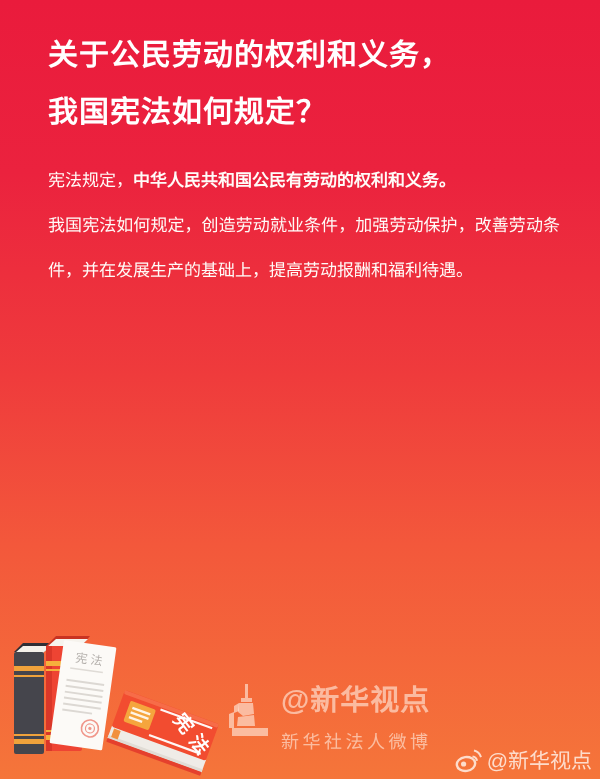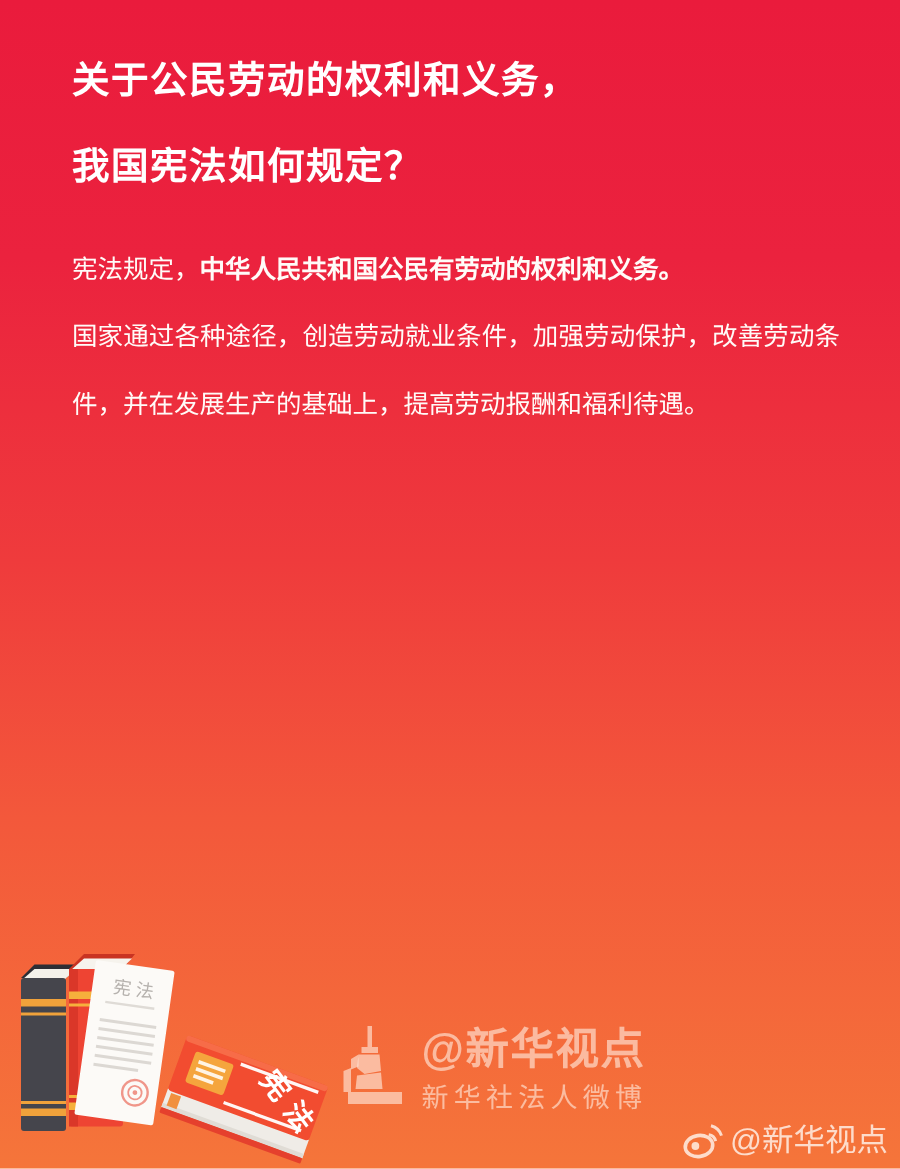--- a/index.html
+++ b/index.html
@@ -7,21 +7,21 @@
     position:relative;
     width:600px;height:779px;
     overflow:hidden;
     background:linear-gradient(180deg,#EA1B3C 0%,#EB223E 22%,#EF3B3C 48%,#F3583B 70%,#F5753A 100%);
     font-family:"Liberation Sans",sans-serif;
   }
   .title{
     position:absolute;left:48px;top:26px;right:28px;
     margin:0;
     color:#FFFFFF;
-    font-size:25px;line-height:57px;font-weight:700;
+    font-size:30px;line-height:57px;font-weight:700;
     letter-spacing:1px;
   }
   .title .tl{display:block;}
   .body-text{
     position:absolute;left:48px;top:158px;width:512px;
     color:#FFFBF8;
     font-family:"DejaVu Serif","Liberation Serif",serif;
     font-size:17px;line-height:45px;
     text-align:justify;text-align-last:left;
   }
@@ -31,42 +31,42 @@
   .center-watermark{
     position:absolute;left:224px;top:684px;
     display:flex;align-items:flex-start;gap:9px;
     color:rgba(255,235,222,0.62);
   }
   .cw-text{display:flex;flex-direction:column;}
   .cw-account{
     font-size:29px;font-weight:700;line-height:32px;letter-spacing:1px;
   }
   .cw-desc{
-    font-size:18px;line-height:24px;letter-spacing:3.5px;margin-top:4px;
+    font-size:18px;line-height:24px;letter-spacing:3.5px;margin-top:14px;
   }
   .corner-watermark{
     position:absolute;right:8px;bottom:6px;
     display:flex;align-items:center;gap:5px;
     color:rgba(255,246,240,0.8);
   }
   .corner-account{font-size:21px;line-height:24px;}
 </style>
 </head>
 <body>
 
 <div class="poster">
 
   <h1 class="title">
     <span class="tl">关于公民劳动的权利和义务，</span>
     <span class="tl">我国宪法如何规定？</span>
   </h1>
 
   <div class="body-text">
     <p><span>宪法规定，</span><span class="emph">中华人民共和国公民有劳动的权利和义务。</span></p>
-    <p>国家通过各种途径，创造劳动就业条件，加强劳动保护，改善劳动条件，并在发展生产的基础上，提高劳动报酬和福利待遇。</p>
+    <p>我国宪法如何规定，创造劳动就业条件，加强劳动保护，改善劳动条件，并在发展生产的基础上，提高劳动报酬和福利待遇。</p>
   </div>
 
   <svg class="illustration" viewBox="0 0 250 173">
 
     <g>
       <polygon points="14,46 23,37 53,37 44,46" fill="#2E2E35"></polygon>
       <polygon points="15,47 23,40 51,40 43,47" fill="#F4F1EA"></polygon>
       <rect x="14" y="46" width="30" height="102" rx="2" fill="#45454C"></rect>
       <rect x="14" y="60" width="30" height="5" fill="#F0A23B"></rect>
       <rect x="14" y="69" width="30" height="2" fill="#F0A23B"></rect>

